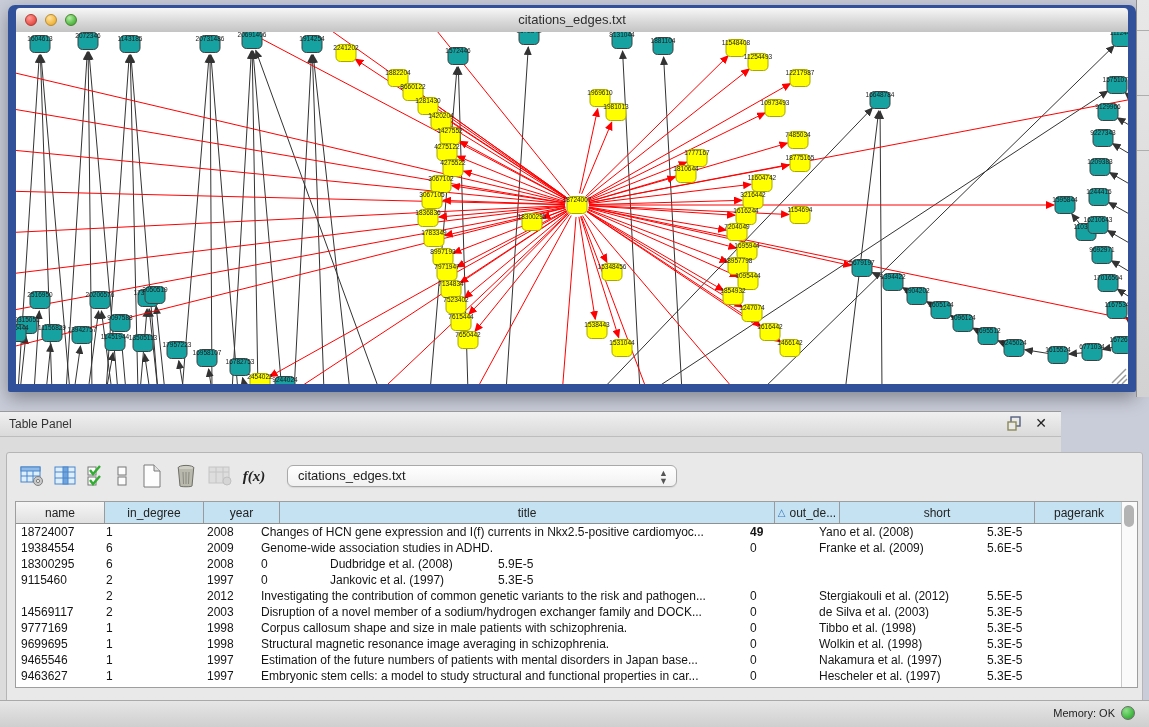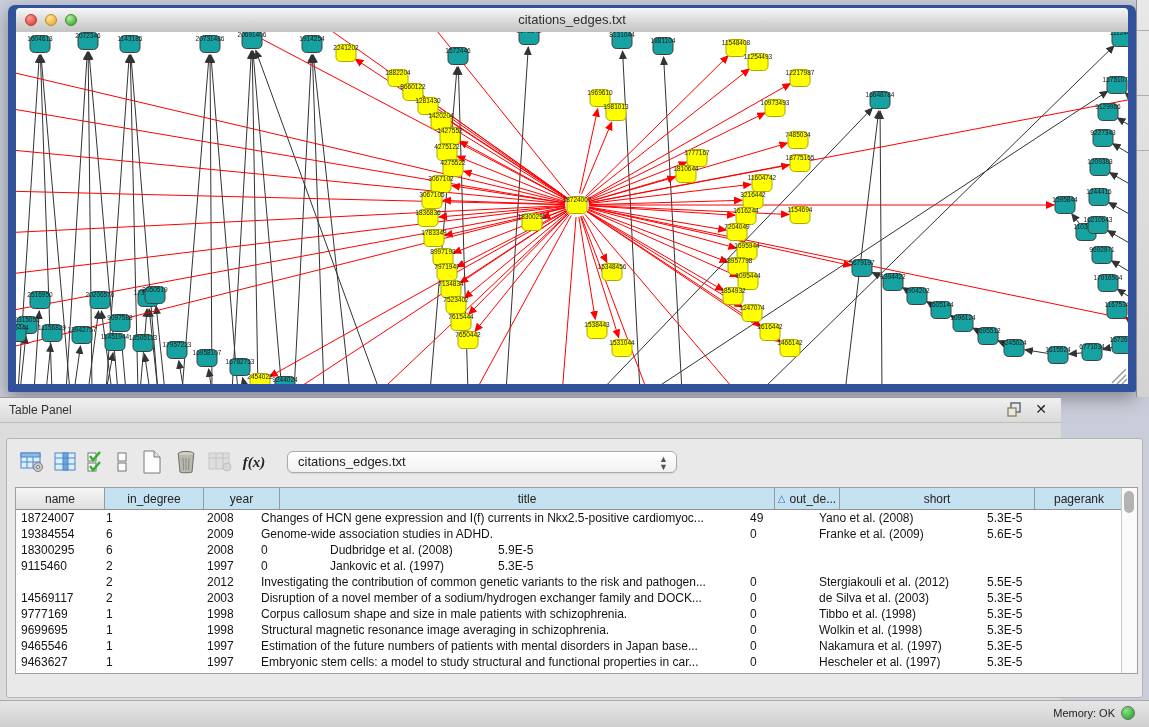--- a/index.html
+++ b/index.html
@@ -41,21 +41,21 @@
   .net-canvas svg{display:block;}
   
   .right-sliver{
     position:absolute;left:1136px;top:0;width:13px;height:397px;
     background:linear-gradient(#e8e8e8,#d2d2d2);
     border-left:1px solid #8d8d8d;box-sizing:border-box;
   }
   .right-sliver .hline{position:absolute;left:0;right:0;height:1px;background:#aeaeae;}
   
   .table-panel{
-    position:absolute;left:0;top:397px;width:1061px;height:303px;
+    position:absolute;left:0;top:411px;width:1061px;height:303px;
     background:#dcdcdc;border-top:1px solid #9a9a9a;box-sizing:border-box;
   }
   .tp-titlebar{
     height:24px;background:linear-gradient(#f0f0f0,#dadada);
     border-bottom:1px solid #bdbdbd;position:relative;
   }
   .tp-title{position:absolute;left:9px;top:5px;font-size:12px;color:#333;}
   .tp-buttons{position:absolute;right:14px;top:4px;display:flex;gap:13px;align-items:center;}
   .tp-float{width:15px;height:15px;}
   .tp-close{font-size:14px;font-weight:bold;color:#222;line-height:15px;cursor:default;}
@@ -764,21 +764,21 @@
           <div class="th" style="width: 89px;">
             <span>pagerank</span>
           </div>
         </div>
       <div class="tbody" id="tbody">
           <div class="tr">
             <div class="td" style="width: 84px; padding-left: 5px;">18724007</div>
             <div class="td" style="width: 93px; padding-left: 6px;">1</div>
             <div class="td" style="width: 62px; padding-left: 14px;">2008</div>
             <div class="td" style="width: 489px; padding-left: 6px;">Changes of HCN gene expression and I(f) currents in Nkx2.5-positive cardiomyoc...</div>
-            <div class="td" style="width: 59px; padding-left: 6px;">49</div>
+            <div class="td" style="width: 59px; padding-left: 6px; font-weight: bold;">49</div>
             <div class="td" style="width: 179px; padding-left: 16px;">Yano et al. (2008)</div>
             <div class="td" style="width: 84px; padding-left: 5px;">5.3E-5</div>
           </div>
           <div class="tr">
             <div class="td" style="width: 84px; padding-left: 5px;">19384554</div>
             <div class="td" style="width: 93px; padding-left: 6px;">6</div>
             <div class="td" style="width: 62px; padding-left: 14px;">2009</div>
             <div class="td" style="width: 489px; padding-left: 6px;">Genome-wide association studies in ADHD.</div>
             <div class="td" style="width: 59px; padding-left: 6px;">0</div>
             <div class="td" style="width: 179px; padding-left: 16px;">Franke et al. (2009)</div>

